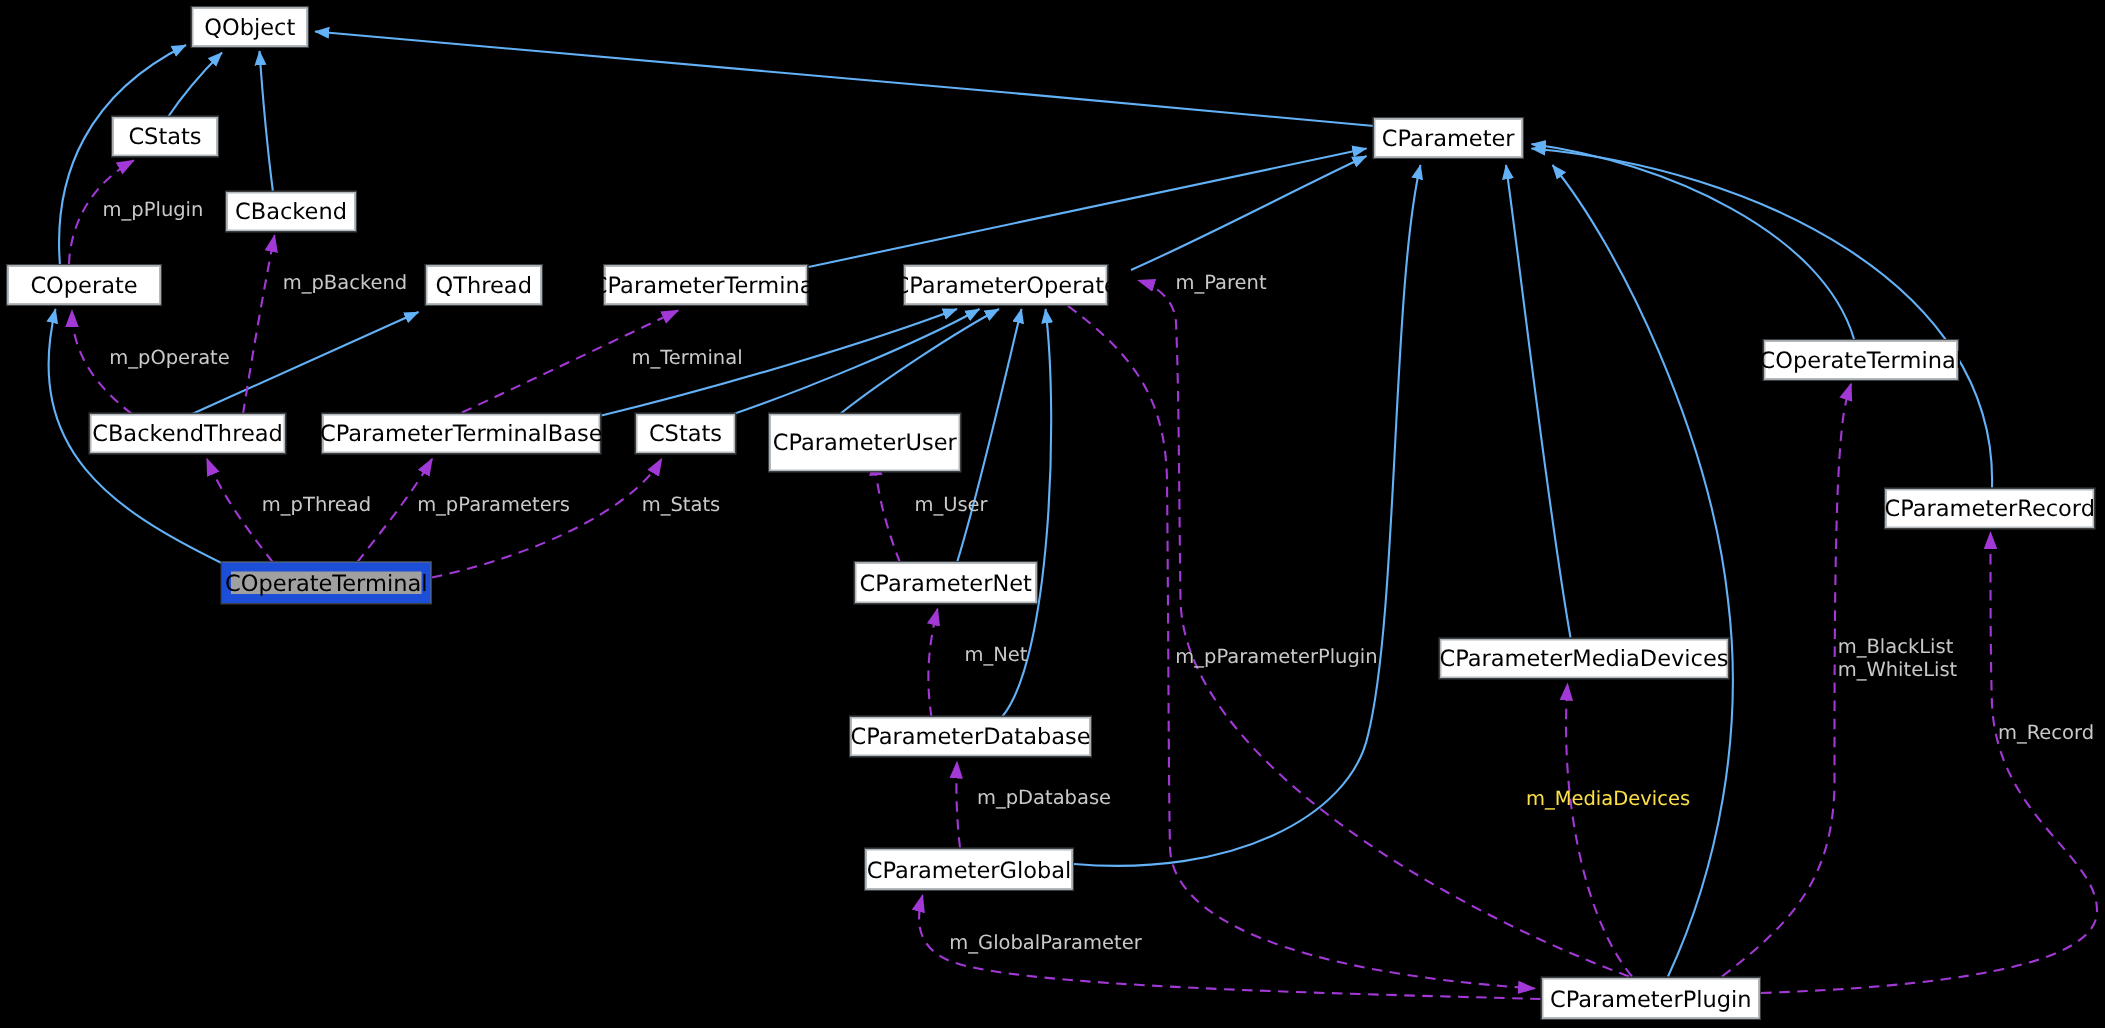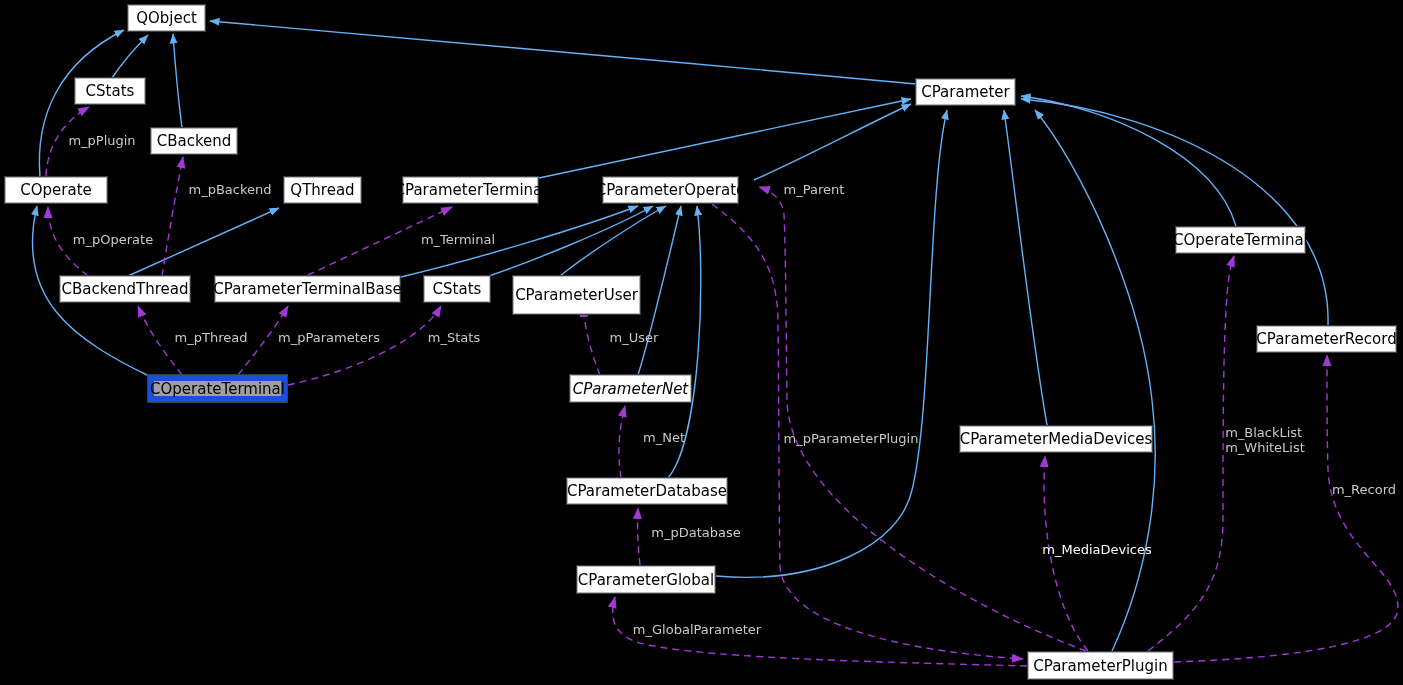--- a/index.html
+++ b/index.html
@@ -95,21 +95,21 @@
       <div class="node" style="left: 5px; top: 177px; width: 102px; height: 26px;">COperate</div>
       <div class="node" style="left: 284px; top: 177px; width: 77px; height: 26px;">QThread</div>
       <div class="node" style="left: 403px; top: 177px; width: 135px; height: 26px;">CParameterTerminal</div>
       <div class="node" style="left: 603px; top: 177px; width: 135px; height: 26px;">CParameterOperate</div>
       <div class="node" style="left: 916px; top: 79px; width: 99px; height: 26px;">CParameter</div>
       <div class="node" style="left: 60px; top: 276px; width: 130px; height: 26px;">CBackendThread</div>
       <div class="node" style="left: 215px; top: 276px; width: 185px; height: 26px;">CParameterTerminalBase</div>
       <div class="node" style="left: 424px; top: 276px; width: 66px; height: 26px;">CStats</div>
       <div class="node" style="left: 513px; top: 276px; width: 127px; height: 38px;">CParameterUser</div>
       <div class="node highlight" style="left: 148px; top: 375px; width: 139px; height: 27px;">COperateTerminal</div>
-      <div class="node" style="left: 570px; top: 375px; width: 121px; height: 27px; font-style: italic;">CParameterNet</div>
+      <div class="node" style="left: 570px; top: 375px; width: 121px; height: 27px;">CParameterNet</div>
       <div class="node" style="left: 567px; top: 478px; width: 160px; height: 26px;">CParameterDatabase</div>
       <div class="node" style="left: 577px; top: 566px; width: 138px; height: 27px;">CParameterGlobal</div>
       <div class="node" style="left: 1176px; top: 227px; width: 129px; height: 26px;">COperateTerminal</div>
       <div class="node" style="left: 1257px; top: 326px; width: 139px; height: 26px;">CParameterRecord</div>
       <div class="node" style="left: 960px; top: 426px; width: 192px; height: 26px;">CParameterMediaDevices</div>
       <div class="node" style="left: 1028px; top: 652px; width: 145px; height: 27px;">CParameterPlugin</div>
     </div>
   <div>
       <div class="edge-label" style="left: 102px; top: 141px; color: rgb(201, 201, 201);">m_pPlugin</div>
       <div class="edge-label" style="left: 230px; top: 190px; color: rgb(201, 201, 201);">m_pBackend</div>
@@ -117,17 +117,17 @@
       <div class="edge-label" style="left: 458px; top: 240px; color: rgb(201, 201, 201);">m_Terminal</div>
       <div class="edge-label" style="left: 211px; top: 338px; color: rgb(201, 201, 201);">m_pThread</div>
       <div class="edge-label" style="left: 329px; top: 338px; color: rgb(201, 201, 201);">m_pParameters</div>
       <div class="edge-label" style="left: 454px; top: 338px; color: rgb(201, 201, 201);">m_Stats</div>
       <div class="edge-label" style="left: 634px; top: 338px; color: rgb(201, 201, 201);">m_User</div>
       <div class="edge-label" style="left: 664px; top: 438px; color: rgb(201, 201, 201);">m_Net</div>
       <div class="edge-label" style="left: 696px; top: 533px; color: rgb(201, 201, 201);">m_pDatabase</div>
       <div class="edge-label" style="left: 851px; top: 439px; color: rgb(201, 201, 201); text-align: center;">m_pParameterPlugin</div>
       <div class="edge-label" style="left: 814px; top: 190px; color: rgb(201, 201, 201);">m_Parent</div>
       <div class="edge-label" style="left: 697px; top: 630px; color: rgb(201, 201, 201);">m_GlobalParameter</div>
-      <div class="edge-label" style="left: 1097px; top: 534px; color: #ffffff; margin-top: 16px;">m_MediaDevices</div>
+      <div class="edge-label" style="left: 1072px; top: 534px; color: #fde047;">m_MediaDevices</div>
       <div class="edge-label" style="left: 1265px; top: 440px; color: rgb(201, 201, 201);">m_BlackList<br>m_WhiteList</div>
       <div class="edge-label" style="left: 1364px; top: 490px; color: rgb(201, 201, 201);">m_Record</div>
     </div>
 </div>
 
 </body></html>

